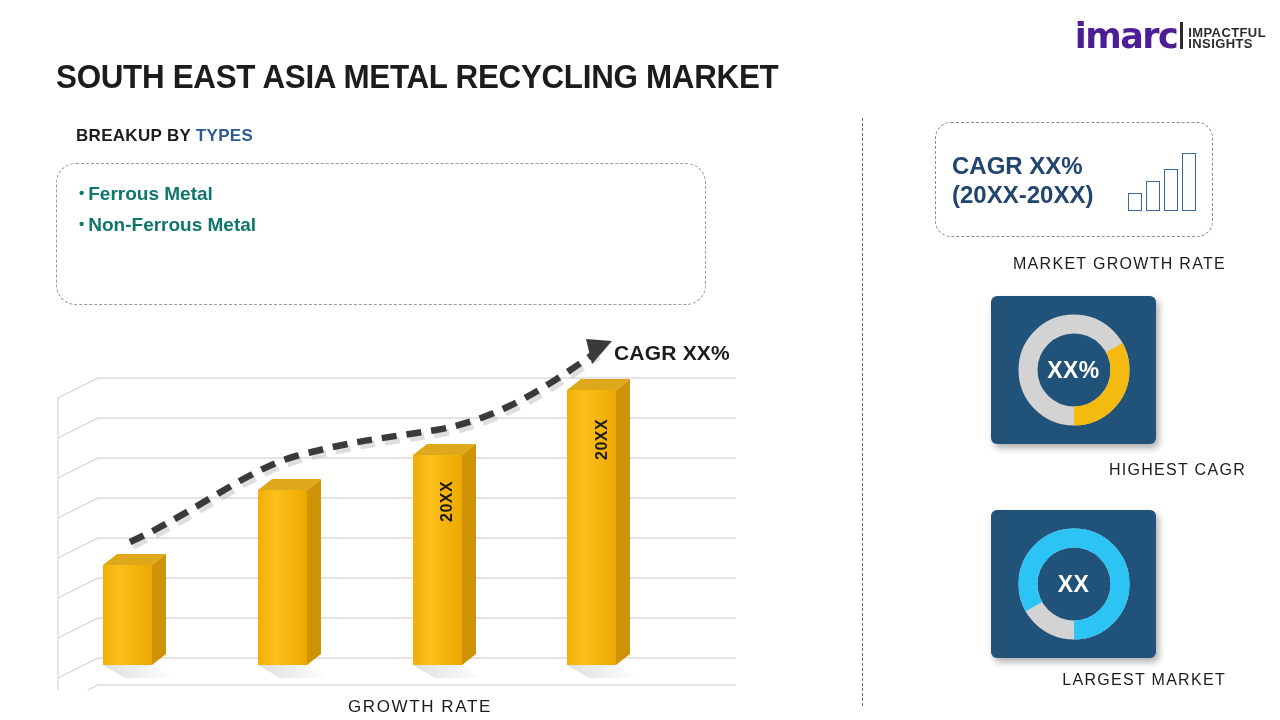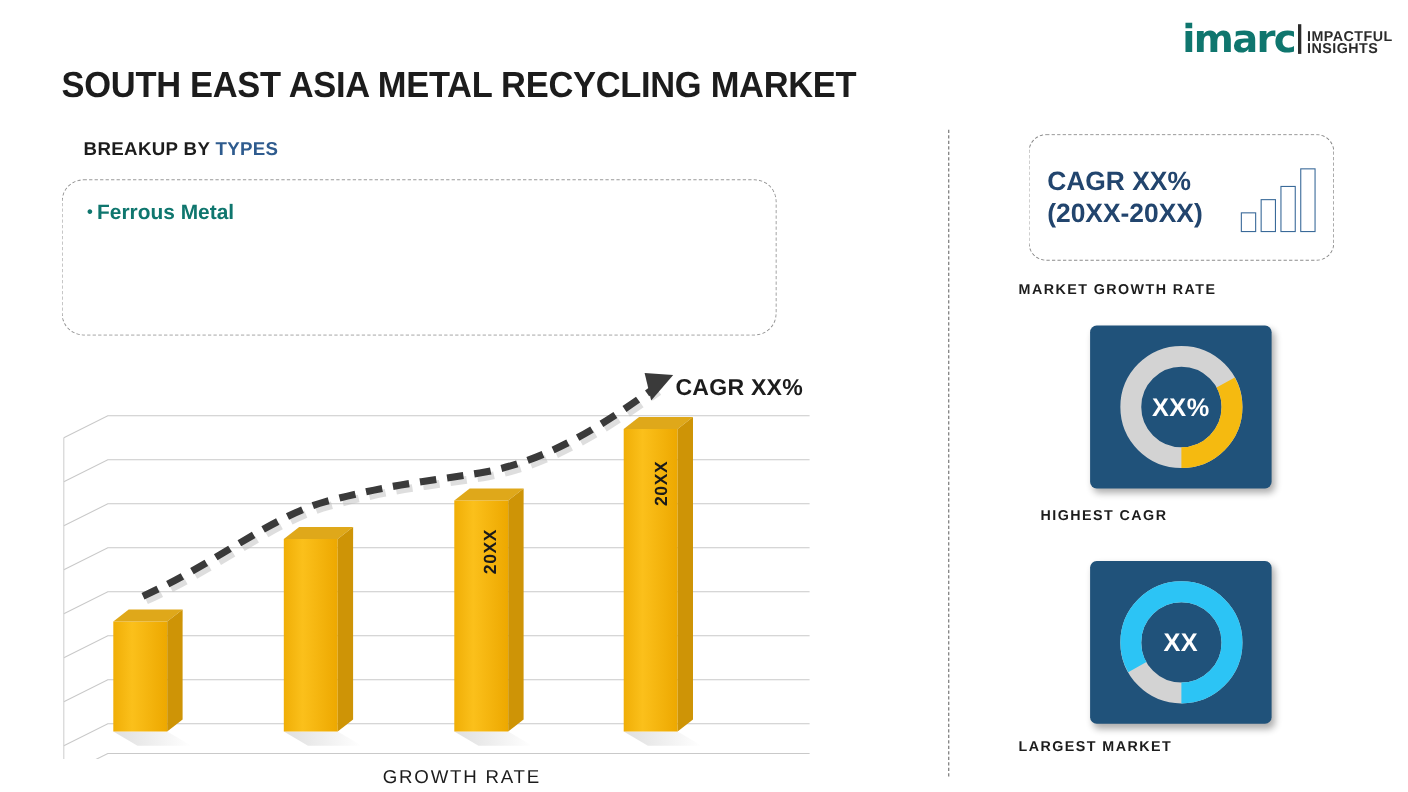--- a/index.html
+++ b/index.html
@@ -9,21 +9,21 @@
     font-family:"Liberation Sans", sans-serif;
     color:#1a1a1a;
     overflow:hidden;
     position:relative;
   }
   .page { position:relative; width:1280px; height:720px; }
 
   
   .logo { position:absolute; right:14px; top:12px; display:flex; align-items:flex-end; height:40px; }
   .logo-word {
-    font-size:35px; font-weight:bold; color:#0f766e;
+    font-size:35px; font-weight:bold; color:#4c1d95;
     letter-spacing:-1.5px; line-height:32px;
     font-family:"DejaVu Sans", sans-serif;
     position:relative;
   }
   .logo-bar { width:3px; height:27px; background:#2b2b2b; margin:0 5px 3px 3px; }
   .logo-tag { display:flex; flex-direction:column; justify-content:center; margin-bottom:3px; }
   .logo-tag span { font-size:13px; font-weight:bold; color:#2b2b2b; letter-spacing:.4px; line-height:11px; }
 
   
   .main-title {
@@ -75,22 +75,22 @@
   .cagr-box {
     position:absolute; left:935px; top:122px; width:278px; height:115px;
     border:1.8px dashed #8c8c8c; border-radius:16px; background:#fff;
     display:flex; align-items:center; padding:0 16px;
   }
   .cagr-text { font-size:24px; font-weight:bold; color:#22456E; line-height:29px; white-space:nowrap; }
   .mini-bars { margin-left:auto; display:flex; align-items:flex-end; gap:4px; height:62px; }
   .mini-bars i { display:block; width:14px; border:1.6px solid #3A6A99; background:#fff; }
 
   .panel-label {
-    position:absolute; width:300px; text-align:left;
-    font-size:13px; font-weight:bold; letter-spacing:1.3px; color:#1c1c1c;
+    position:absolute; width:300px; text-align:right;
+    font-size:16px; font-weight:normal; letter-spacing:1.3px; color:#1c1c1c;
   }
 
   .tile {
     position:absolute; width:165px; height:148px; border-radius:6px;
     background:#20527A; box-shadow:3px 4px 7px rgba(0,0,0,.32);
     display:flex; align-items:center; justify-content:center;
   }
   .donut { position:relative; width:118px; height:118px; }
   .donut svg { position:absolute; left:0; top:0; }
   .donut-val {
@@ -113,20 +113,23 @@
   </div>
 
   <div class="main-title">SOUTH EAST ASIA METAL RECYCLING MARKET</div>
   <div class="sub-title">
     <span>BREAKUP BY </span><span class="accent">TYPES</span>
   </div>
 
   <div class="breakup-box">
     <div class="bullet">
       <span class="dot">•</span><span>Ferrous Metal</span>
+    </div>
+    <div class="bullet">
+      <span class="dot">•</span><span>Non-Ferrous Metal</span>
     </div>
   </div>
 
   <div class="chart">
     <svg width="700" height="360" viewBox="0 0 700 360">
       <defs>
         <linearGradient id="barFront" x1="0" y1="0" x2="1" y2="0">
           <stop offset="0%" stop-color="#F0AE06"></stop>
           <stop offset="35%" stop-color="#FBC01B"></stop>
           <stop offset="100%" stop-color="#EDA800"></stop>

